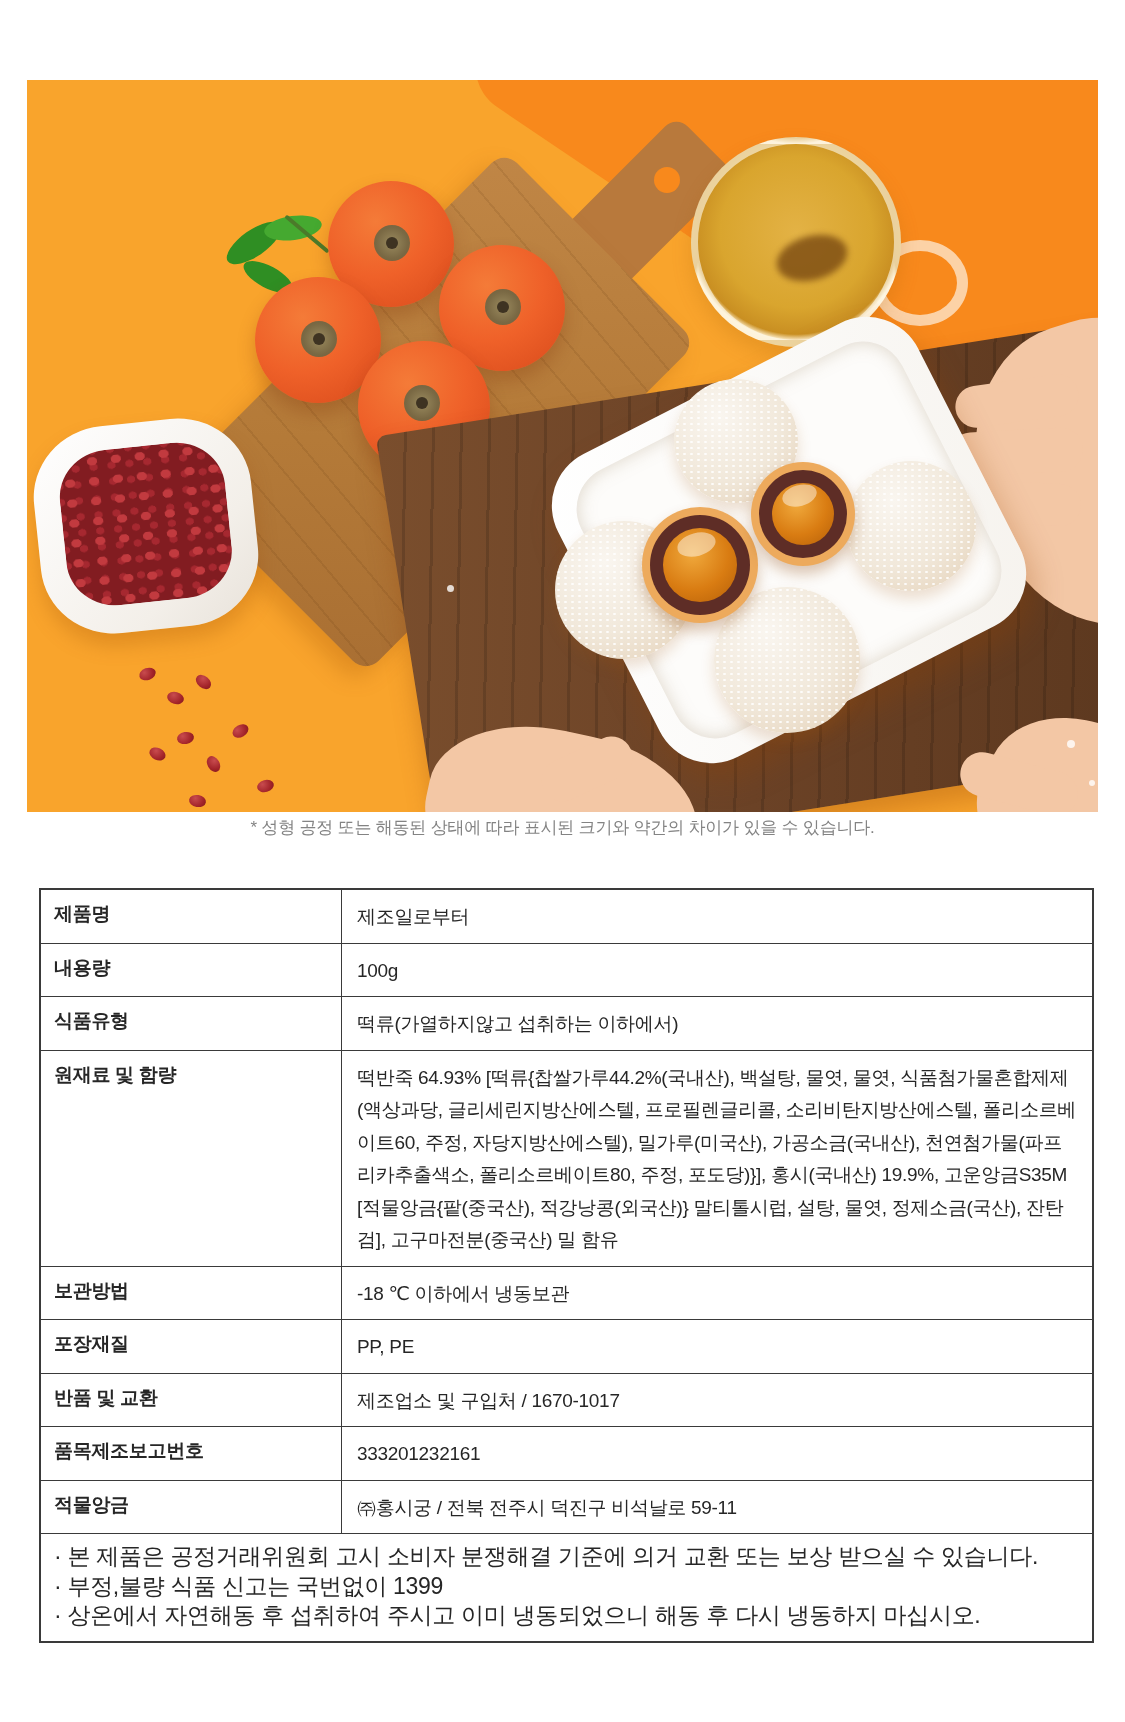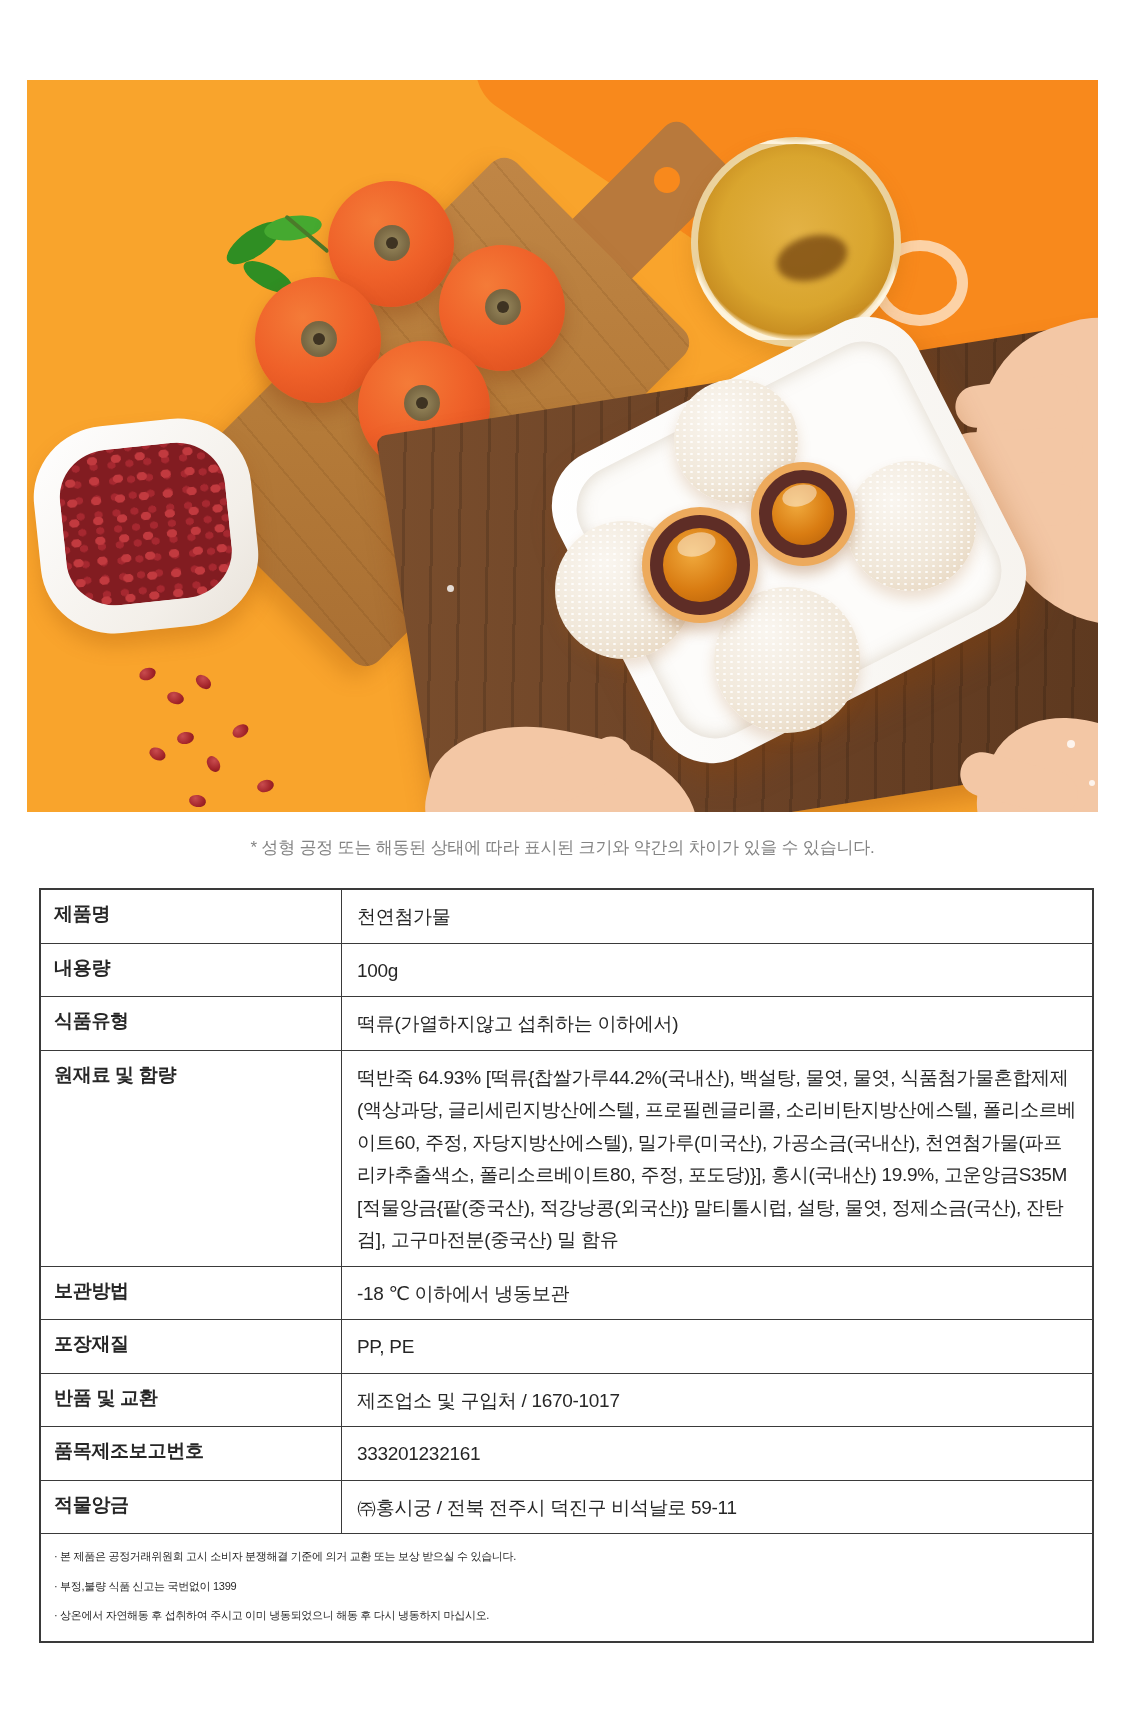--- a/index.html
+++ b/index.html
@@ -76,34 +76,34 @@
   .cut .shine{left:30%;top:22%;width:34%;height:20%;border-radius:50%;background:rgba(255,255,255,.45);transform:rotate(-15deg);}
   .cutA{left:615px;top:427px;width:116px;height:116px;}
   .cutB{left:724px;top:382px;width:104px;height:104px;}
   .hbl-palm{left:398px;top:652px;width:272px;height:170px;border-radius:45%;transform:rotate(12deg);}
   .hbl-thumb{left:512px;top:668px;width:96px;height:42px;border-radius:21px;transform:rotate(-25deg);}
   .hbr-palm{left:948px;top:650px;width:240px;height:180px;border-radius:44%;transform:rotate(28deg);}
   .hbr-f{left:932px;top:682px;width:120px;height:44px;border-radius:22px;transform:rotate(15deg);}
   .speck{width:8px;height:8px;border-radius:50%;background:rgba(255,255,255,.8);}
 
   
-  .caption{position:absolute;left:0;top:836px;width:100%;text-align:center;
+  .caption{position:absolute;left:0;top:816px;width:100%;text-align:center;
     color:var(--caption-text,#838383);font-size:17px;letter-spacing:-0.2px;}
 
   
   .info-table{position:absolute;left:39px;top:888px;width:1055px;border-collapse:collapse;
     color:var(--text,#262626);}
   .info-table,.info-table td{border:1px solid var(--table-border,#3A3A3A);}
   .info-table{border-width:2px;}
   .info-table td{font-size:19px;vertical-align:top;padding:11px 12px 9px 13px;}
   .info-table td.label{width:275px;font-weight:700;letter-spacing:-0.3px;}
   .info-table td.value{padding-left:15px;line-height:32.5px;letter-spacing:-0.3px;}
   .info-table tr{height:46px;}
   .notes-cell{padding:8px 12px 10px 13px !important;}
-  .notes-cell div{font-size:11px;line-height:29.5px;letter-spacing:-0.3px;}
+  .notes-cell div{font-size:23px;line-height:29.5px;letter-spacing:-0.3px;}
 </style>
 </head>
 <body>
 
 <div class="page">
 
   <div class="photo">
     <div class="backdrop"></div>
 
     <div class="board-handle"></div>
@@ -183,21 +183,21 @@
     <div class="speck" style="left:1062px;top:700px;width:6px;height:6px;"></div>
     <div class="speck" style="left:420px;top:505px;width:7px;height:7px;"></div>
   </div>
 
   <div class="caption">* 성형 공정 또는 해동된 상태에 따라 표시된 크기와 약간의 차이가 있을 수 있습니다.</div>
 
   <table class="info-table">
     <tbody>
         <tr>
           <td class="label">제품명</td>
-          <td class="value">천연첨가물</td>
+          <td class="value">제조일로부터</td>
         </tr>
         <tr>
           <td class="label">내용량</td>
           <td class="value">100g</td>
         </tr>
         <tr>
           <td class="label">식품유형</td>
           <td class="value">떡류(가열하지않고 섭취하는 이하에서)</td>
         </tr>
         <tr>

